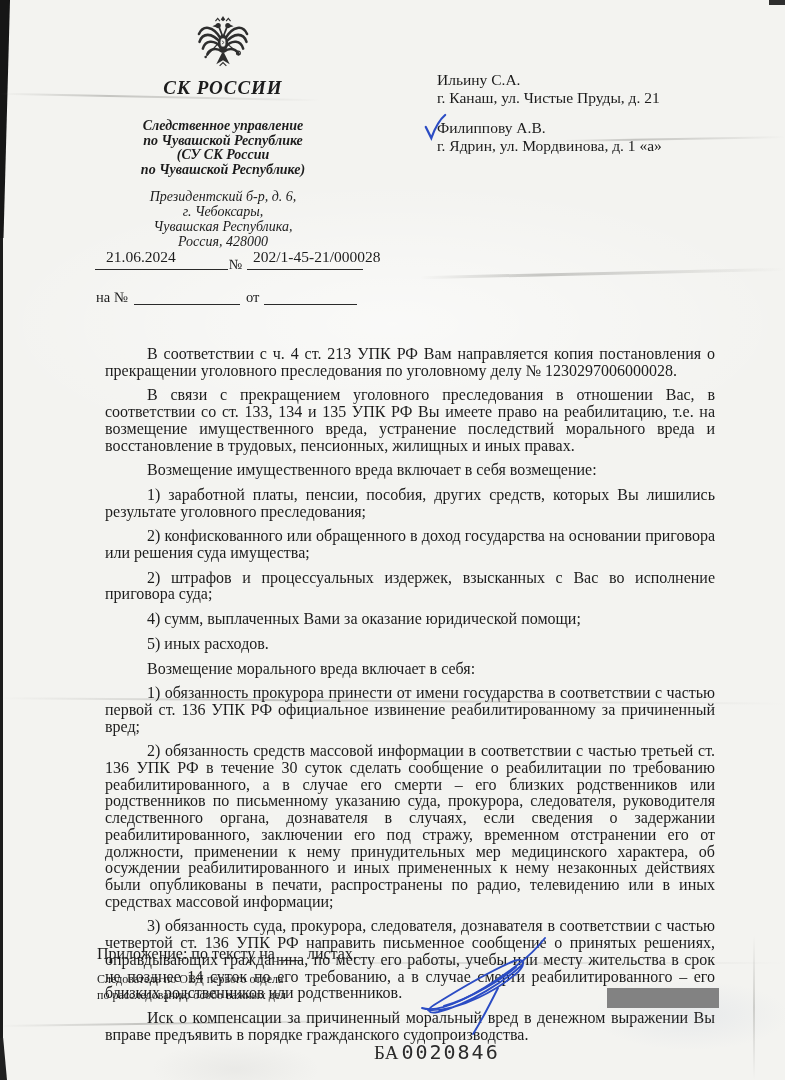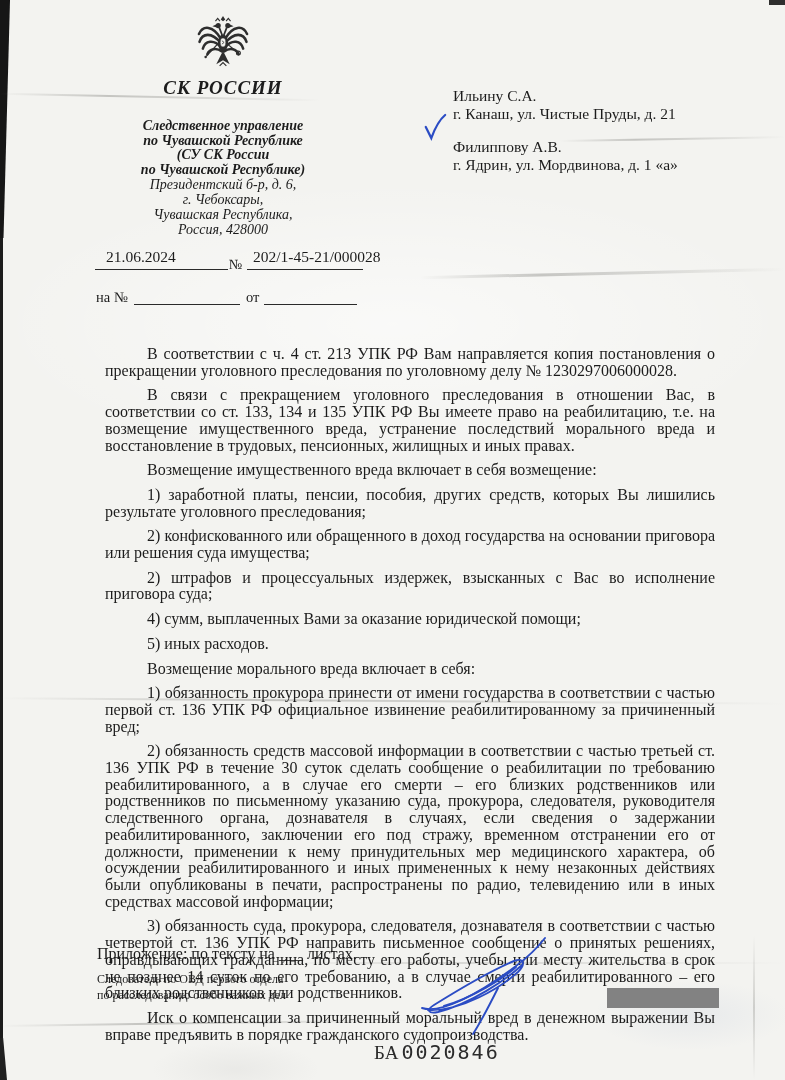--- a/index.html
+++ b/index.html
@@ -19,31 +19,31 @@
   .edge-left-bottom{position:absolute;left:0;bottom:0;width:7px;height:42px;background:#202020;
     clip-path:polygon(0 0,45% 0,100% 100%,0 100%);}
   .edge-top-right{position:absolute;right:0;top:0;width:16px;height:5px;background:#2e2e2e;}
   .crease{position:absolute;height:2px;background:linear-gradient(90deg,transparent,rgba(158,158,154,0.55),rgba(170,170,166,0.35),transparent);}
   .crease.v{width:2px;background:linear-gradient(180deg,transparent,rgba(165,165,160,0.45),transparent);}
   
   .letterhead{position:absolute;left:95px;top:12px;width:256px;text-align:center;font-style:italic;}
   .emblem{display:block;margin:0 auto;}
   .org-short{margin-top:3px;font-size:19px;font-weight:bold;letter-spacing:1px;}
   .org-name{margin-top:20px;font-weight:bold;font-size:14px;line-height:14.5px;}
-  .org-addr{margin-top:0;font-size:14px;line-height:15px;}
+  .org-addr{margin-top:12px;font-size:14px;line-height:15px;}
   .abs{position:absolute;}
   .u-line{position:absolute;border-bottom:1.5px solid #2a2a2a;height:0;}
   .date-value{left:106px;top:248px;font-size:15.5px;}
   .num-sign{left:229px;top:257px;font-size:14px;}
   .num-value{left:253px;top:248px;font-size:15.5px;}
   .ref-label{left:96px;top:289px;font-size:14.5px;}
   .from-label{left:246px;top:289px;font-size:14.5px;}
   
   .recipients{position:absolute;left:437px;top:71px;font-size:15.5px;line-height:17.5px;}
-  .recipient{margin:16px;}
+  .recipient{margin:0;}
   .recipient+.recipient{margin-top:13px;}
   .check-icon{position:absolute;left:423px;top:112px;}
   
   .body-text{position:absolute;left:97px;top:338px;width:626px;font-size:16px;line-height:16.7px;text-align:justify;}
   .body-text p{margin:8px;text-indent:42px;}
   
   .attachment{position:absolute;left:97px;top:945px;font-size:16px;}
   .signer{position:absolute;left:97px;top:971px;font-size:12px;line-height:16.4px;}
   .signature-svg{position:absolute;left:418px;top:934px;}
   .redaction{position:absolute;left:607px;top:988px;width:112px;height:20px;background:#828282;}

